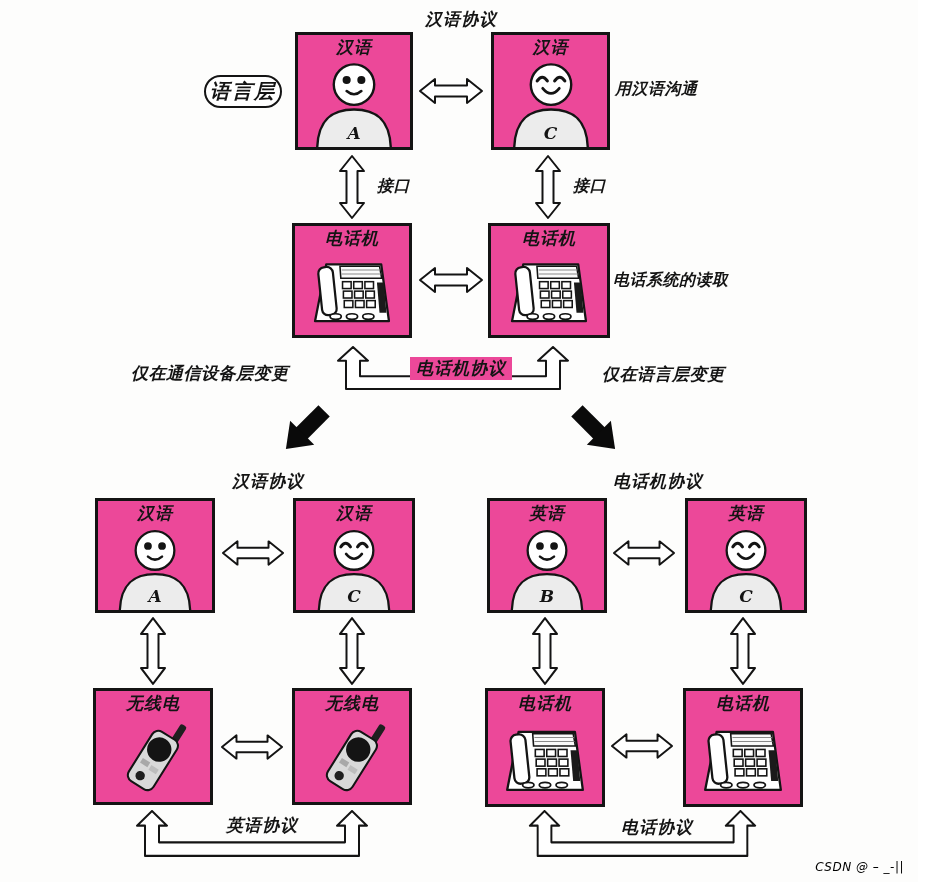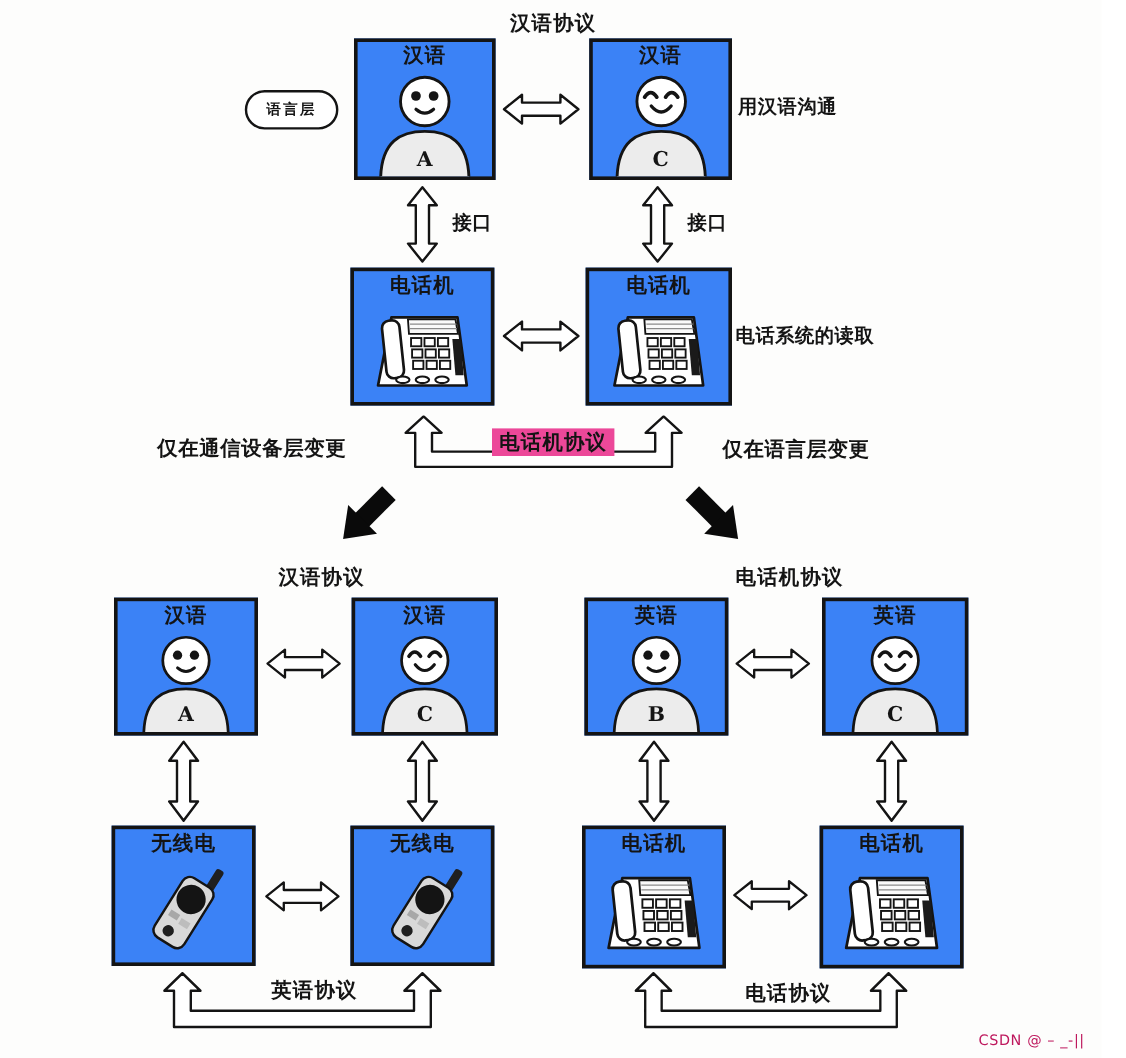--- a/index.html
+++ b/index.html
@@ -1,45 +1,46 @@
 <!DOCTYPE html>
 <html><head>
 <meta charset="utf-8">
 <style>
   html,body{margin:0;padding:0;background:#ffffff;}
   #stage{
     position:relative;width:918px;height:882px;background:#fdfdfc;
     font-family:"DejaVu Sans","Liberation Sans",sans-serif;color:#141414;
     overflow:hidden;
+    font-style:italic;
   }
   .abs{position:absolute;}
   .box{
-    position:absolute;background:#3b82f6;border:3px solid #141414;
+    position:absolute;background:#ec4899;border:3px solid #141414;
     box-sizing:border-box;text-align:center;overflow:hidden;
   }
   .box-label{
     font-size:17px;font-weight:600;margin-top:2px;letter-spacing:1px;line-height:1.2;
   }
   .icon-wrap{position:absolute;left:0;right:0;bottom:-2px;display:flex;justify-content:center;}
   .person-letter{
     position:absolute;bottom:4px;left:0;right:0;text-align:center;
     font-family:"DejaVu Serif","Liberation Serif",serif;font-size:17px;font-weight:700;
   }
   .rlabel{
     position:absolute;border:2.5px solid #141414;border-radius:17px;background:#fff;
     display:flex;align-items:center;justify-content:center;
-    font-size:12px;font-weight:600;letter-spacing:2px;box-sizing:border-box;
+    font-size:20px;font-weight:600;letter-spacing:2px;box-sizing:border-box;
   }
   .title{
     position:absolute;font-size:17px;font-weight:600;letter-spacing:1px;
     transform:translateX(-50%);white-space:nowrap;
   }
   .note{position:absolute;font-size:16px;font-weight:600;white-space:nowrap;letter-spacing:0.5px;text-align:right;}
   .watermark{
-    position:absolute;font-size:12px;color:#be185d;font-weight:400;letter-spacing:0.5px;
+    position:absolute;font-size:12px;color:#000000;font-weight:400;letter-spacing:0.5px;
   }
 </style>
 </head>
 <body>
 
 <div id="stage">
 
   <svg width="0" height="0" style="position:absolute" aria-hidden="true">
     <defs>
 

